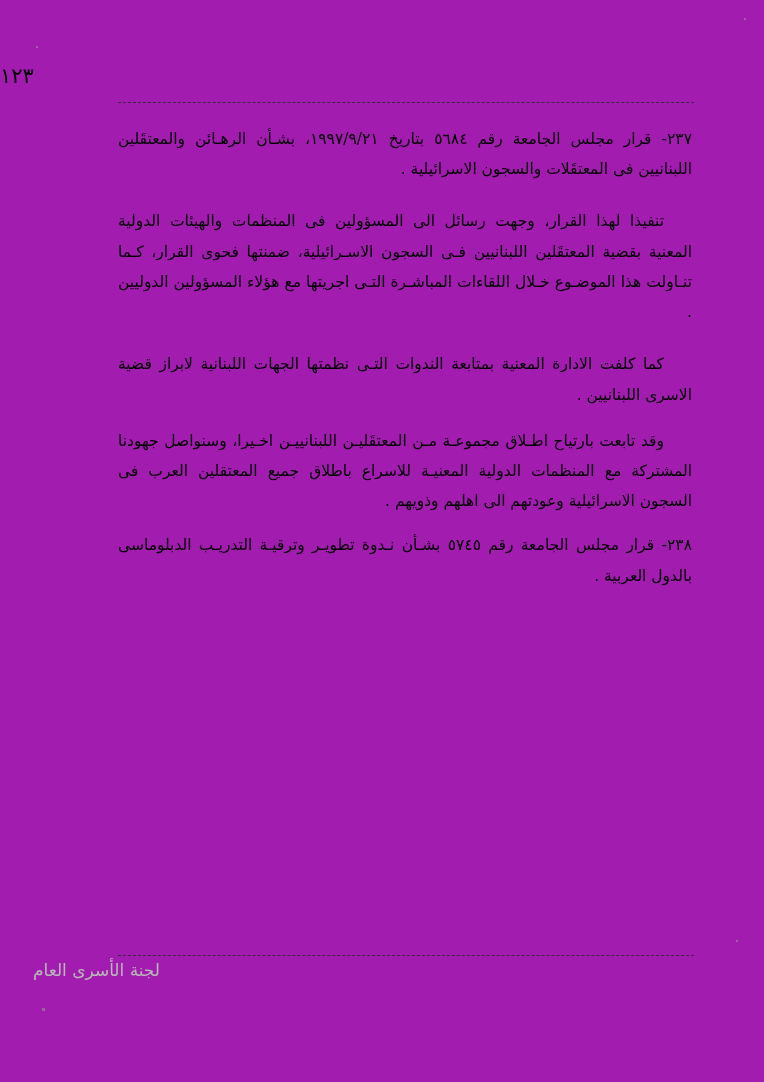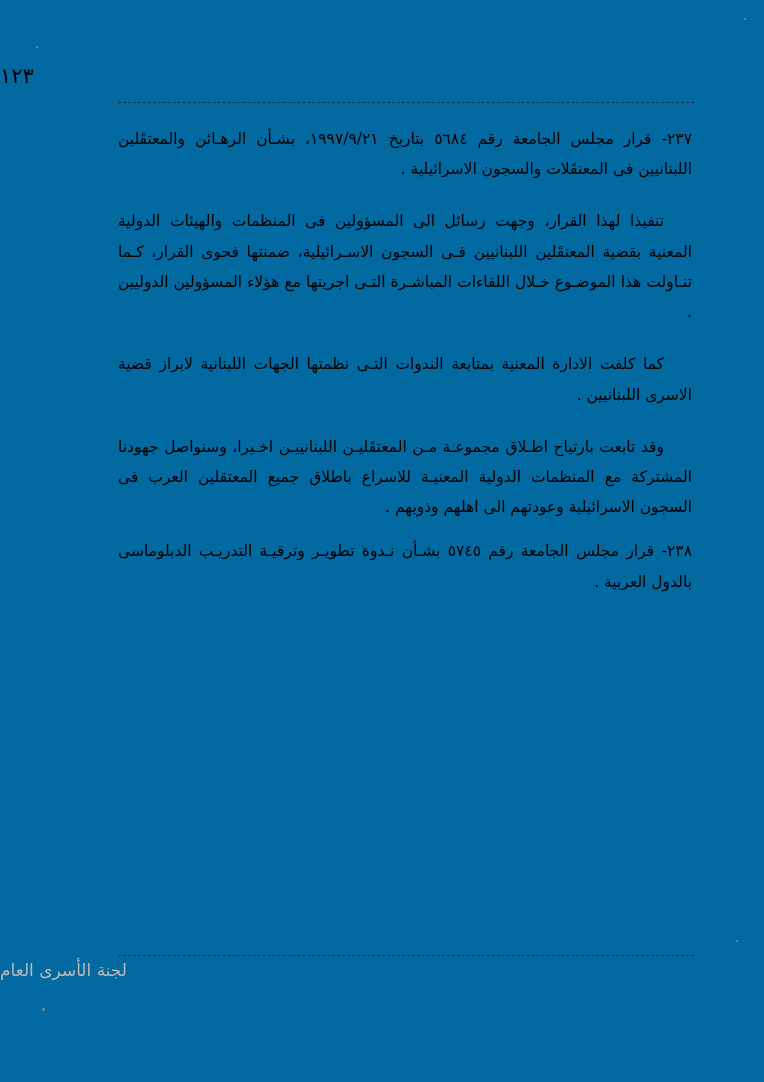--- a/index.html
+++ b/index.html
@@ -12,21 +12,21 @@
     height: 1082px;
     position: relative;
     font-family: "DejaVu Sans", "Liberation Sans", sans-serif;
     color: #000000;
     overflow: hidden;
   }
 
   .page {
     position: absolute;
     inset: 0;
-    background: #0369a1;
+    background: #a21caf;
     text-decoration: underline;
   }
 
   
   .speck {
     position: absolute;
     background: #9a9a9a;
     opacity: .55;
   }
 
@@ -70,21 +70,21 @@
 
   .para {
     margin: 0 0 14px 0;
     text-align: justify;
     text-justify: inter-word;
   }
   .para.indent {
     text-indent: 28px;
   }
   .para.tight {
-    margin-bottom: 22px;
+    margin-bottom: 16px;
   }
   .para.gap-lg {
     margin-bottom: 22px;
   }
   .para.gap-xl {
   }
 
   .item-head {
     margin-bottom: 22px;
   }
@@ -106,20 +106,21 @@
     right: 120px;
     text-align: left;
     direction: rtl;
     font-size: 17px;
     color: #b9b9b9;
     letter-spacing: 1px;
   }
   .footer-mark span {
     display: inline-block;
     transform: translateY(-2px);
+    padding-left: 33px;
   }
 </style>
 </head>
 <body>
 
 <div class="page">
 
   <div class="speck" style="top:18px; right:18px; width:2px; height:2px;"></div>
   <div class="speck" style="top:46px; left:36px; width:2px; height:2px;"></div>
   <div class="speck" style="top:72px; left:30px; width:3px; height:2px;"></div>

